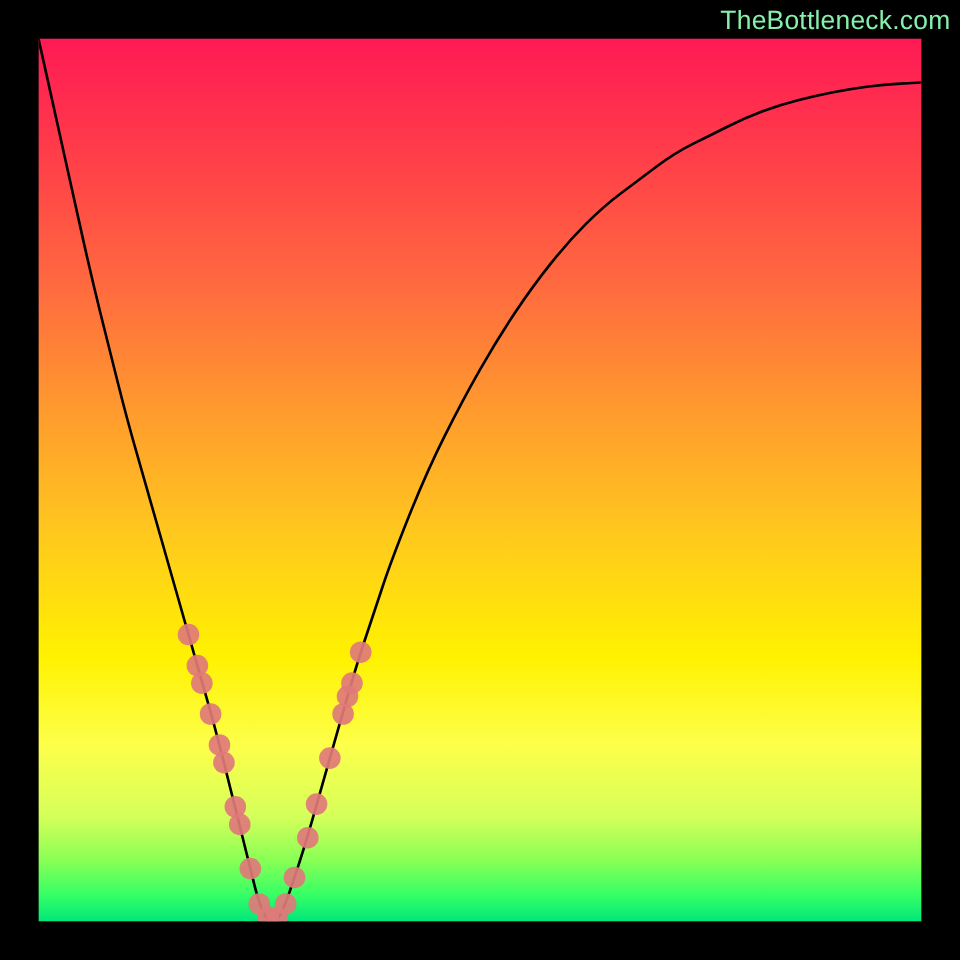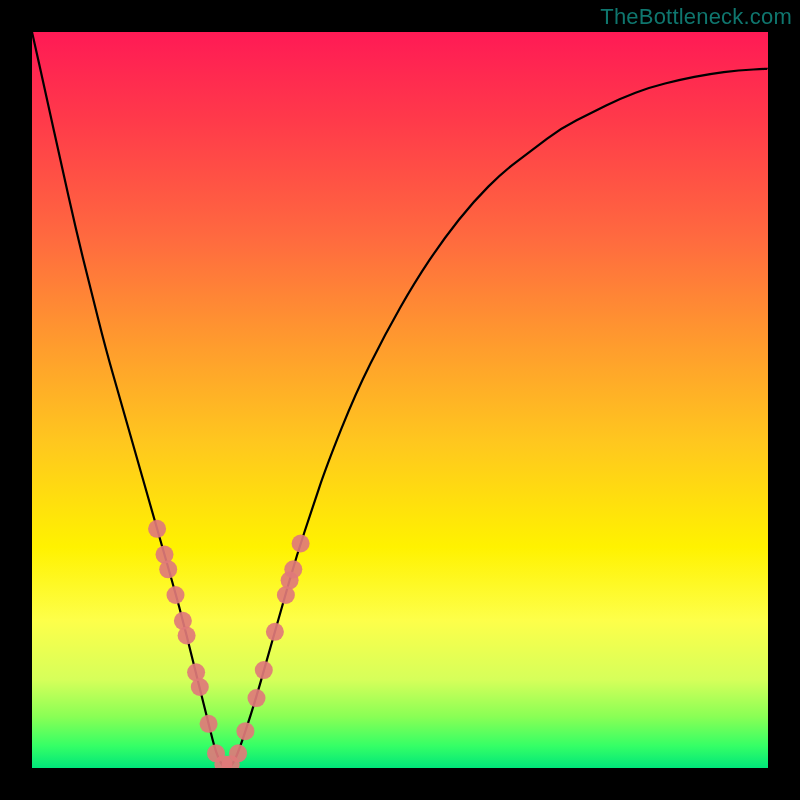--- a/index.html
+++ b/index.html
@@ -42,21 +42,21 @@
       #35ff66 97%,
       #00e67a 100%
     );
   }
   .watermark {
     position: absolute;
     top: 4px;
     right: 8px;
     font-size: 22px;
     font-weight: 500;
-    color: #0f766e;
+    color: #86efac;
     letter-spacing: 0.2px;
     user-select: none;
   }
   svg.curve {
     position: absolute;
     inset: 0;
     width: 100%;
     height: 100%;
   }
 </style>

